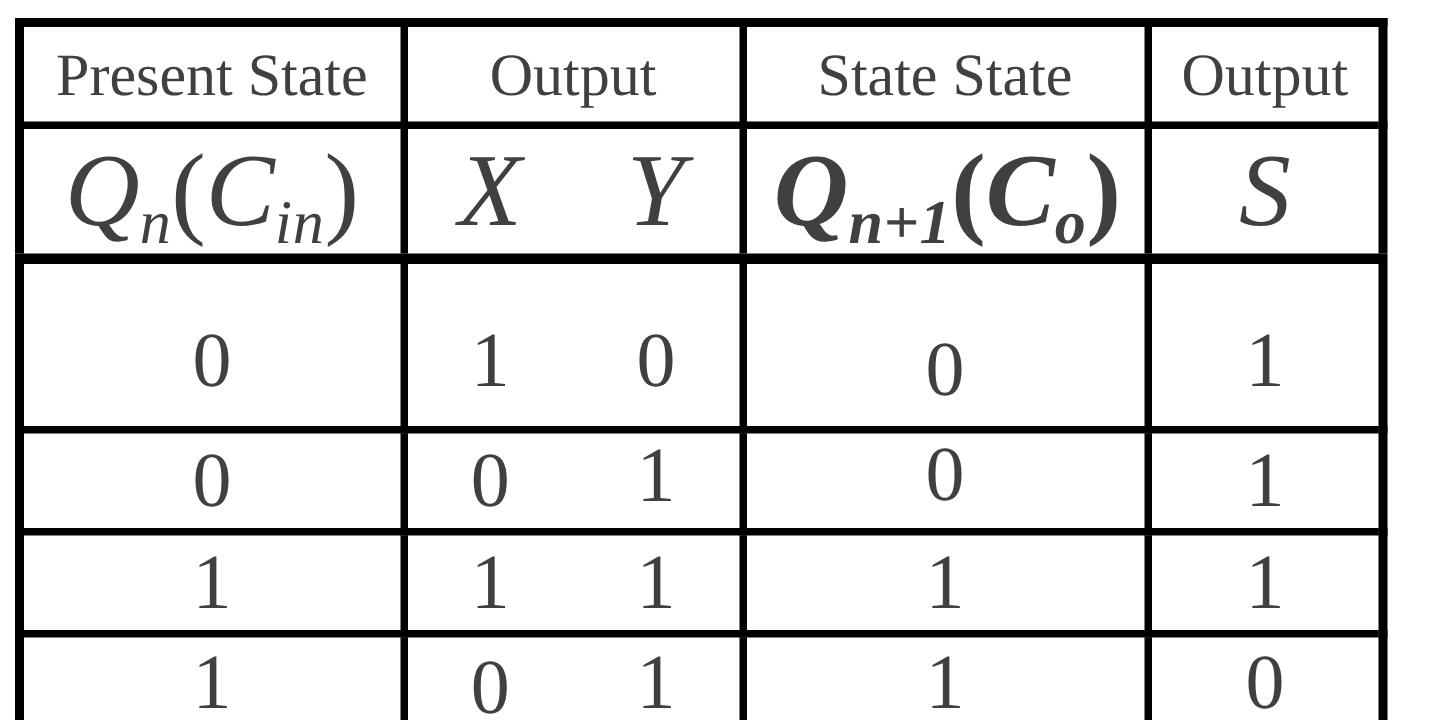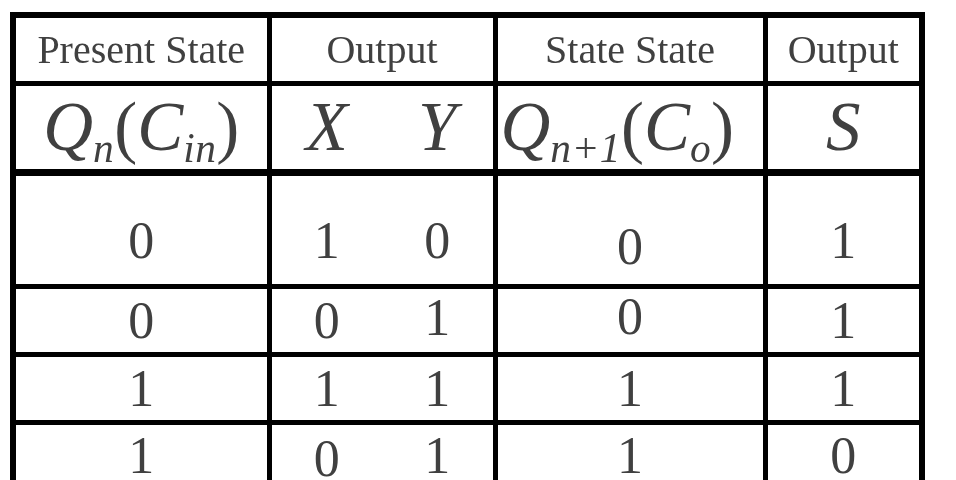--- a/index.html
+++ b/index.html
@@ -55,21 +55,21 @@
   .math { white-space: nowrap; }
   .mi { font-style: italic; }
   .paren { font-style: normal; }
   .msub {
     font-style: italic;
     font-size: 0.60em;
     position: relative;
     top: 0.28em;
     letter-spacing: 0.01em;
   }
-  th.sym-left { text-align: left; padding-left: 3px; }
+  th.sym-left { text-align: center; padding-left: 3px; font-weight: bold; }
 
   
   tbody td {
     border-top: none;
     border-bottom: none;
     font-size: 52px;
     line-height: 1;
   }
   tbody tr.r1 td { height: 86px; padding-top: 22px; }
   tbody tr.r2 td { height: 63px; }

